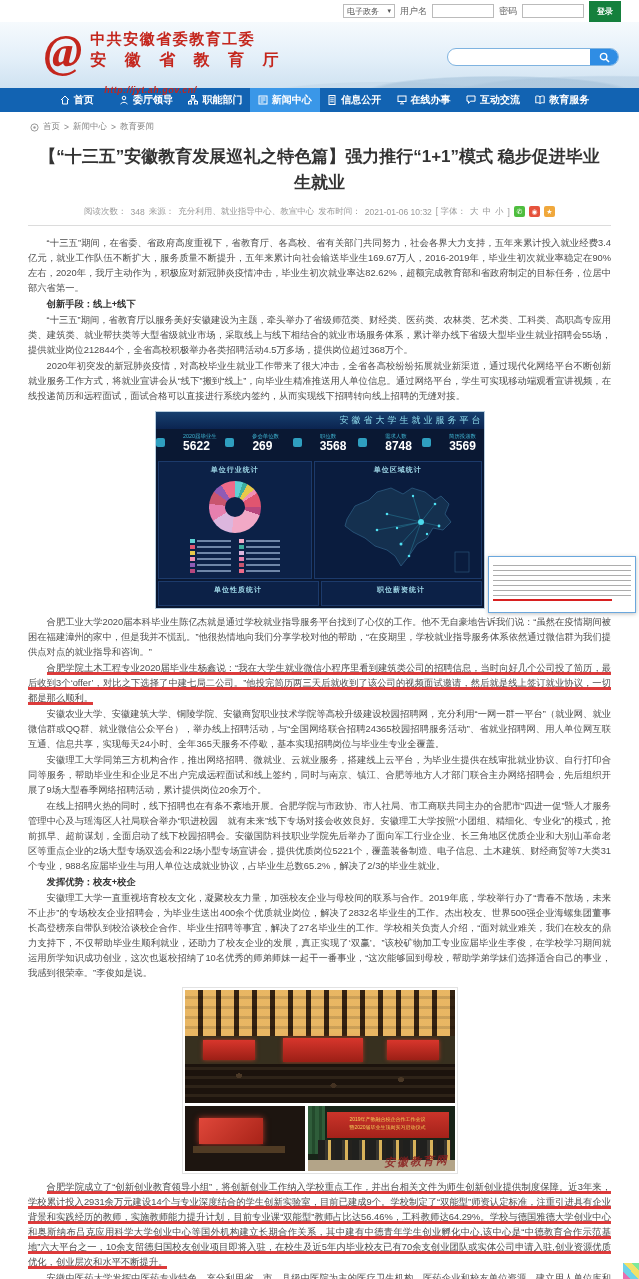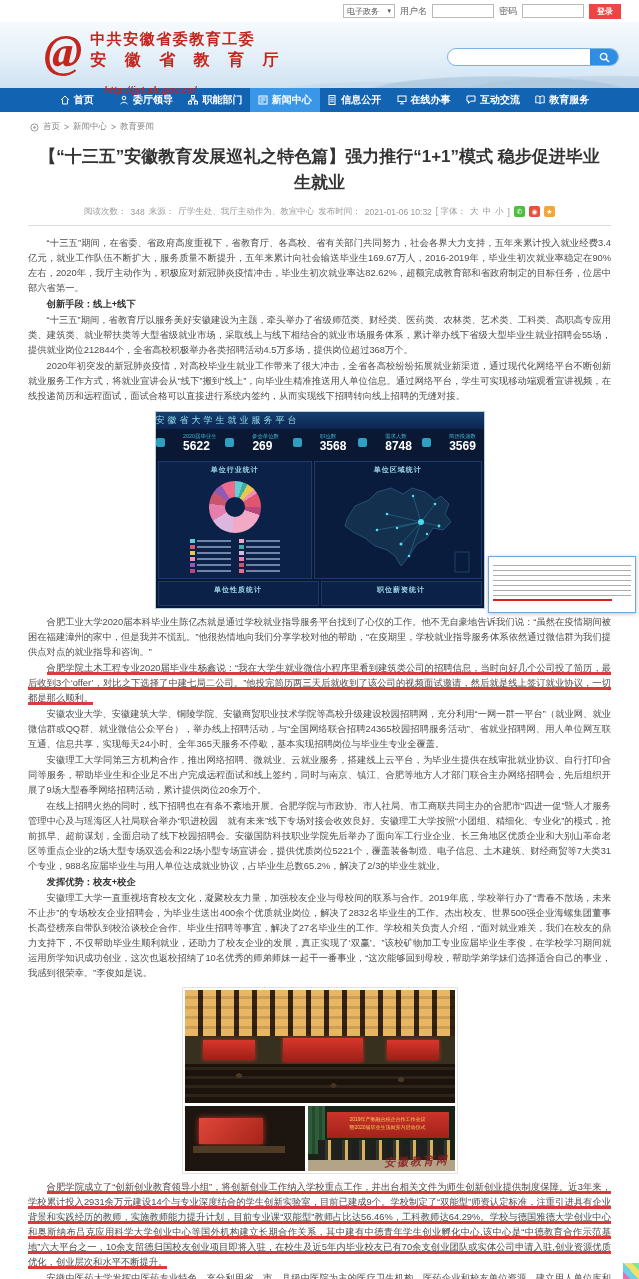--- a/index.html
+++ b/index.html
@@ -6,21 +6,21 @@
   html,body { width:639px; }
   body {
     height:1279px; overflow:hidden; position:relative;
     font-family:"Liberation Sans","DejaVu Sans",sans-serif;
     background:#fff; color:#4a4a4a;
   }
   
   .topbar { height:22px; display:flex; justify-content:flex-end; align-items:center; gap:5px; padding-right:18px; font-size:9px; color:#666; background:#fff; }
   .tb-select { border:1px solid #bbb; background:#fff; height:14px; min-width:52px; font-size:8px; color:#555; display:flex; align-items:center; justify-content:space-between; padding:0 3px; }
   .tb-input { border:1px solid #bbb; background:#fff; height:14px; width:62px; font-size:8px; padding:0 2px; }
-  .tb-login { background:#ef4444; color:#fff; border:none; height:15px; font-size:8px; padding:0 8px; font-weight:bold; }
+  .tb-login { background:#15803d; color:#fff; border:none; height:21px; font-size:8px; padding:0 8px; font-weight:bold; }
   
   .header { height:66px; position:relative;
     background:
       radial-gradient(220px 26px at 78% 105%, rgba(160,190,215,.55) 55%, transparent 60%),
       radial-gradient(260px 30px at 95% 108%, rgba(175,200,222,.5) 55%, transparent 60%),
       radial-gradient(200px 22px at 60% 110%, rgba(190,212,230,.45) 55%, transparent 60%),
       linear-gradient(180deg,#f6fafd 0%,#e3eff9 55%,#cfe2f1 100%);
   }
   .logo-wrap { position:absolute; left:44px; top:4px; display:flex; gap:8px; }
   .emblem { font-family:"Liberation Serif","DejaVu Serif",serif; font-weight:bold; font-style:italic; font-size:46px; line-height:52px; color:#c4261d; }
@@ -47,21 +47,21 @@
   .share.weibo { background:#e6533d; }
   .share.fav { background:#f0a83c; }
   .rule { border:none; border-top:1px solid #dcdcdc; margin:2px 0 10px; }
   .article p { font-size:9.3px; line-height:15px; text-align:justify; text-indent:2em; color:#4d4d4d; margin-bottom:1px; }
   .article p.hd { font-weight:bold; color:#333; }
   .red-u { -webkit-box-decoration-break:clone; box-decoration-break:clone;
     background-image:linear-gradient(transparent 72%, rgba(216,32,32,.88) 74%);
     padding-bottom:2px; }
   
   .dash { width:330px; margin:7px auto 6px; background:#0a1833; border:1px solid #b9cede; }
-  .dash-title { height:17px; line-height:17px; text-align:left; color:#8fdcec; font-size:9px; letter-spacing:3px; background:linear-gradient(180deg,#17406f,#0b2450); }
+  .dash-title { height:17px; line-height:17px; text-align:right; color:#8fdcec; font-size:9px; letter-spacing:3px; background:linear-gradient(180deg,#17406f,#0b2450); }
   .dash-stats { display:flex; height:30px; align-items:center; border-bottom:2px solid #0a1833; }
   .stat { flex:1; display:flex; align-items:center; justify-content:center; gap:18px; }
   .stat-ico { width:9px; height:9px; background:#2f9fc0; border-radius:2px; flex:none; }
   .stat-txt { display:flex; flex-direction:column; line-height:1; }
   .stat-label { font-size:6px; color:#3fb6d4; margin-bottom:1px; white-space:nowrap; transform:scale(.9); transform-origin:left; }
   .stat-value { font-size:12px; font-weight:bold; color:#fff; }
   .dash-main { display:flex; gap:2px; padding:2px; height:122px; }
   .panel { background:#0c2147; border:1px solid #1c3a6b; position:relative; overflow:hidden; }
   .panel-title { text-align:center; font-size:7px; color:#9fd8e8; font-weight:bold; padding-top:3px; letter-spacing:1px; }
   .p-industry { width:48%; }
@@ -226,21 +226,21 @@
   <span>教育要闻</span>
 </div>
 
 <div class="article">
   <h1 class="title">【“十三五”安徽教育发展巡礼之特色篇】强力推行“1+1”模式 稳步促进毕业生就业</h1>
 
   <div class="meta">
     <span>阅读次数：</span>
     <span>348</span>
     <span>来源：</span>
-    <span>厅学生处、我厅主动作为、教宣中心</span>
+    <span>充分利用、就业指导中心、教宣中心</span>
     <span>发布时间：</span>
     <span>2021-01-06 10:32</span>
     <span>[ 字体：</span>
     <span>大</span>
     <span>中</span>
     <span>小</span>
     <span> ]</span>
     <span class="share wechat">✆</span>
     <span class="share weibo">◉</span>
     <span class="share fav">★</span>

